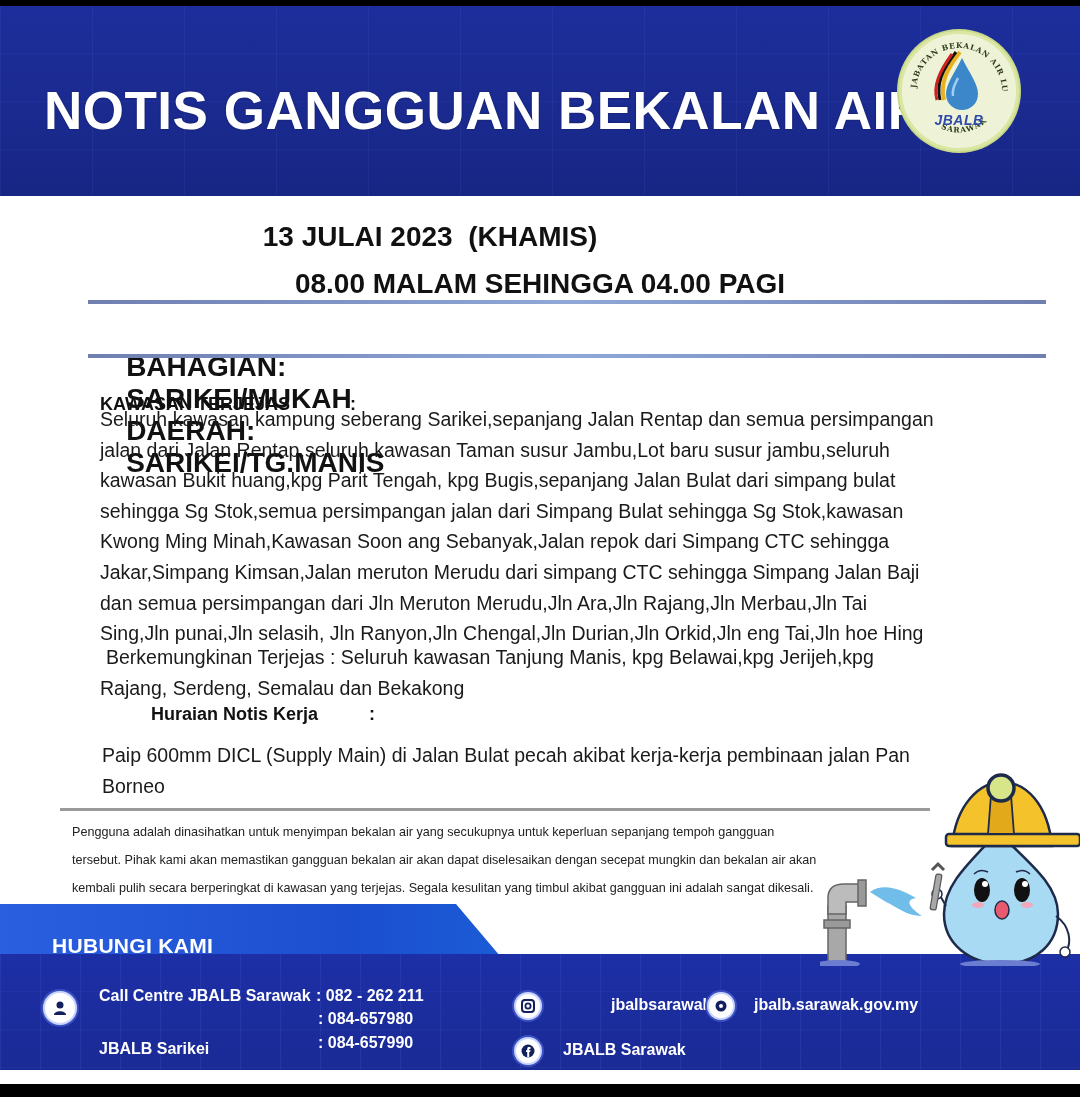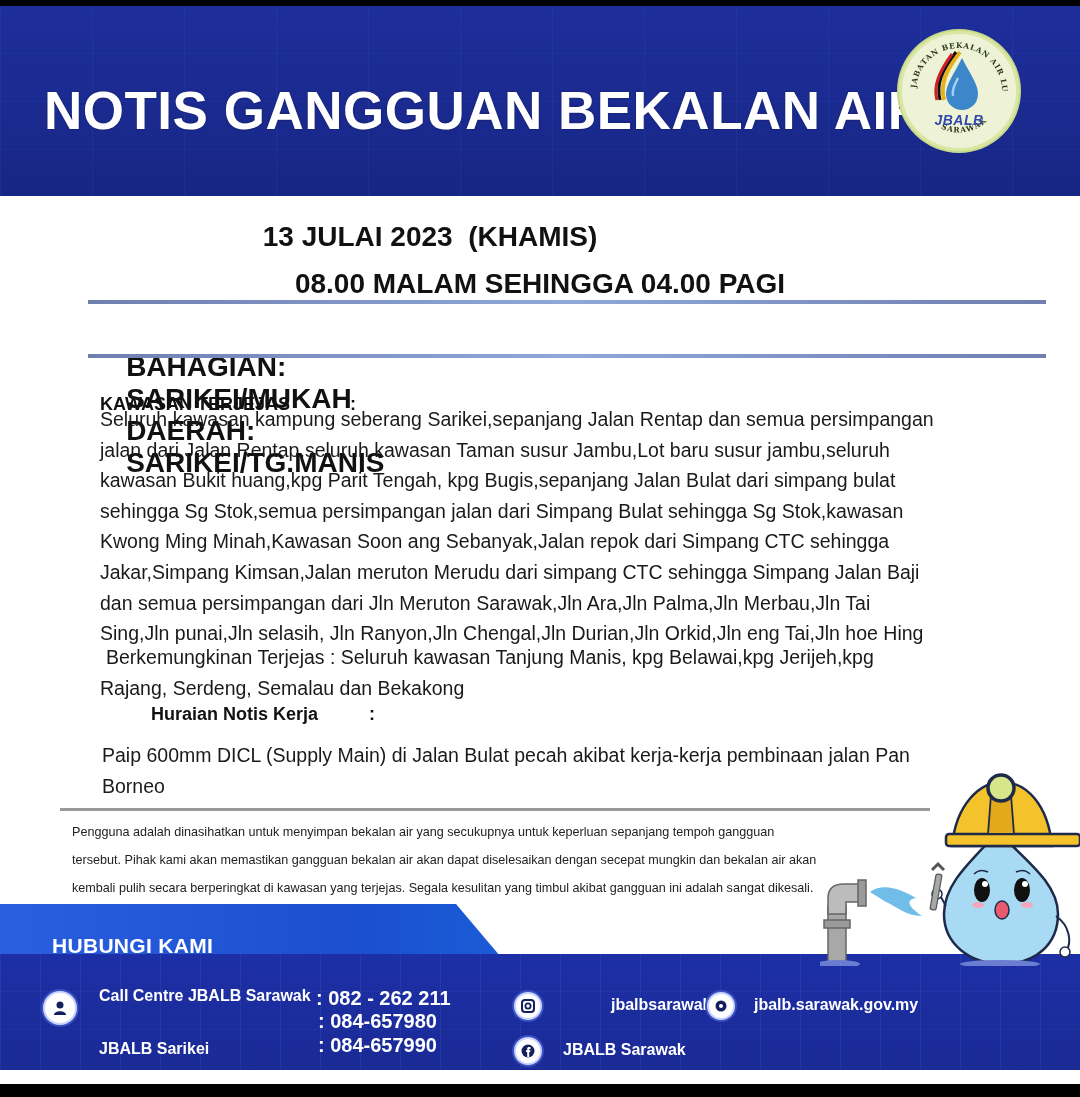--- a/index.html
+++ b/index.html
@@ -95,21 +95,21 @@
     position: absolute; left: 52px; top: 928px; font-size: 21px; font-weight: bold; color: #fff; letter-spacing: 0.3px;
   }
   .circle-icon {
     position: absolute; width: 34px; height: 34px; border-radius: 50%;
     background: #fff; border: 2px solid #c9d4ff; box-shadow: 0 0 0 2px #3a4fc0;
     display: flex; align-items: center; justify-content: center;
   }
   .contact-text {
     position: absolute; color: #fff; font-weight: bold; font-size: 16px;
   }
-  .phone-col { position: absolute; color: #fff; font-weight: bold; font-size: 20px; }
+  .phone-col { position: absolute; color: #fff; font-weight: bold; font-size: 16px; }
 
   
   .mascot { position: absolute; left: 820px; top: 760px; width: 260px; height: 200px; }
 
   .bottom-white { position: absolute; left: 0; top: 1064px; width: 1080px; height: 14px; background: #fff; }
 </style>
 </head>
 <body>
 
 <div class="page">
@@ -157,21 +157,21 @@
     <span>KAWASAN TERJEJAS</span>
     <span style="position:absolute; left:250px;">:</span>
   </div>
   <div class="body-para" style="top:398px;">
     <div>Seluruh kawasan kampung seberang Sarikei,sepanjang Jalan Rentap dan semua persimpangan</div>
     <div>jalan dari Jalan Rentap,seluruh kawasan Taman susur Jambu,Lot baru susur jambu,seluruh</div>
     <div>kawasan Bukit huang,kpg Parit Tengah, kpg Bugis,sepanjang Jalan Bulat dari simpang bulat</div>
     <div>sehingga Sg Stok,semua persimpangan jalan dari Simpang Bulat sehingga Sg Stok,kawasan</div>
     <div>Kwong Ming Minah,Kawasan Soon ang Sebanyak,Jalan repok dari Simpang CTC sehingga</div>
     <div>Jakar,Simpang Kimsan,Jalan meruton Merudu dari simpang CTC sehingga Simpang Jalan Baji</div>
-    <div>dan semua persimpangan dari Jln Meruton Sarawak,Jln Ara,Jln Palma,Jln Merbau,Jln Tai</div>
+    <div>dan semua persimpangan dari Jln Meruton Merudu,Jln Ara,Jln Rajang,Jln Merbau,Jln Tai</div>
     <div>Sing,Jln punai,Jln selasih, Jln Ranyon,Jln Chengal,Jln Durian,Jln Orkid,Jln eng Tai,Jln hoe Hing</div>
   </div>
 
   <div class="body-para" style="top:636px;">
     <div style="padding-left:6px;"><b>Berkemungkinan Terjejas :</b><span> Seluruh kawasan Tanjung Manis, kpg Belawai,kpg Jerijeh,kpg</span></div>
     <div>Rajang, Serdeng, Semalau dan Bekakong</div>
   </div>
 
   <div class="section-label" style="left:116px; top:698px;margin-left:35px;">
     <span>Huraian Notis Kerja</span>

